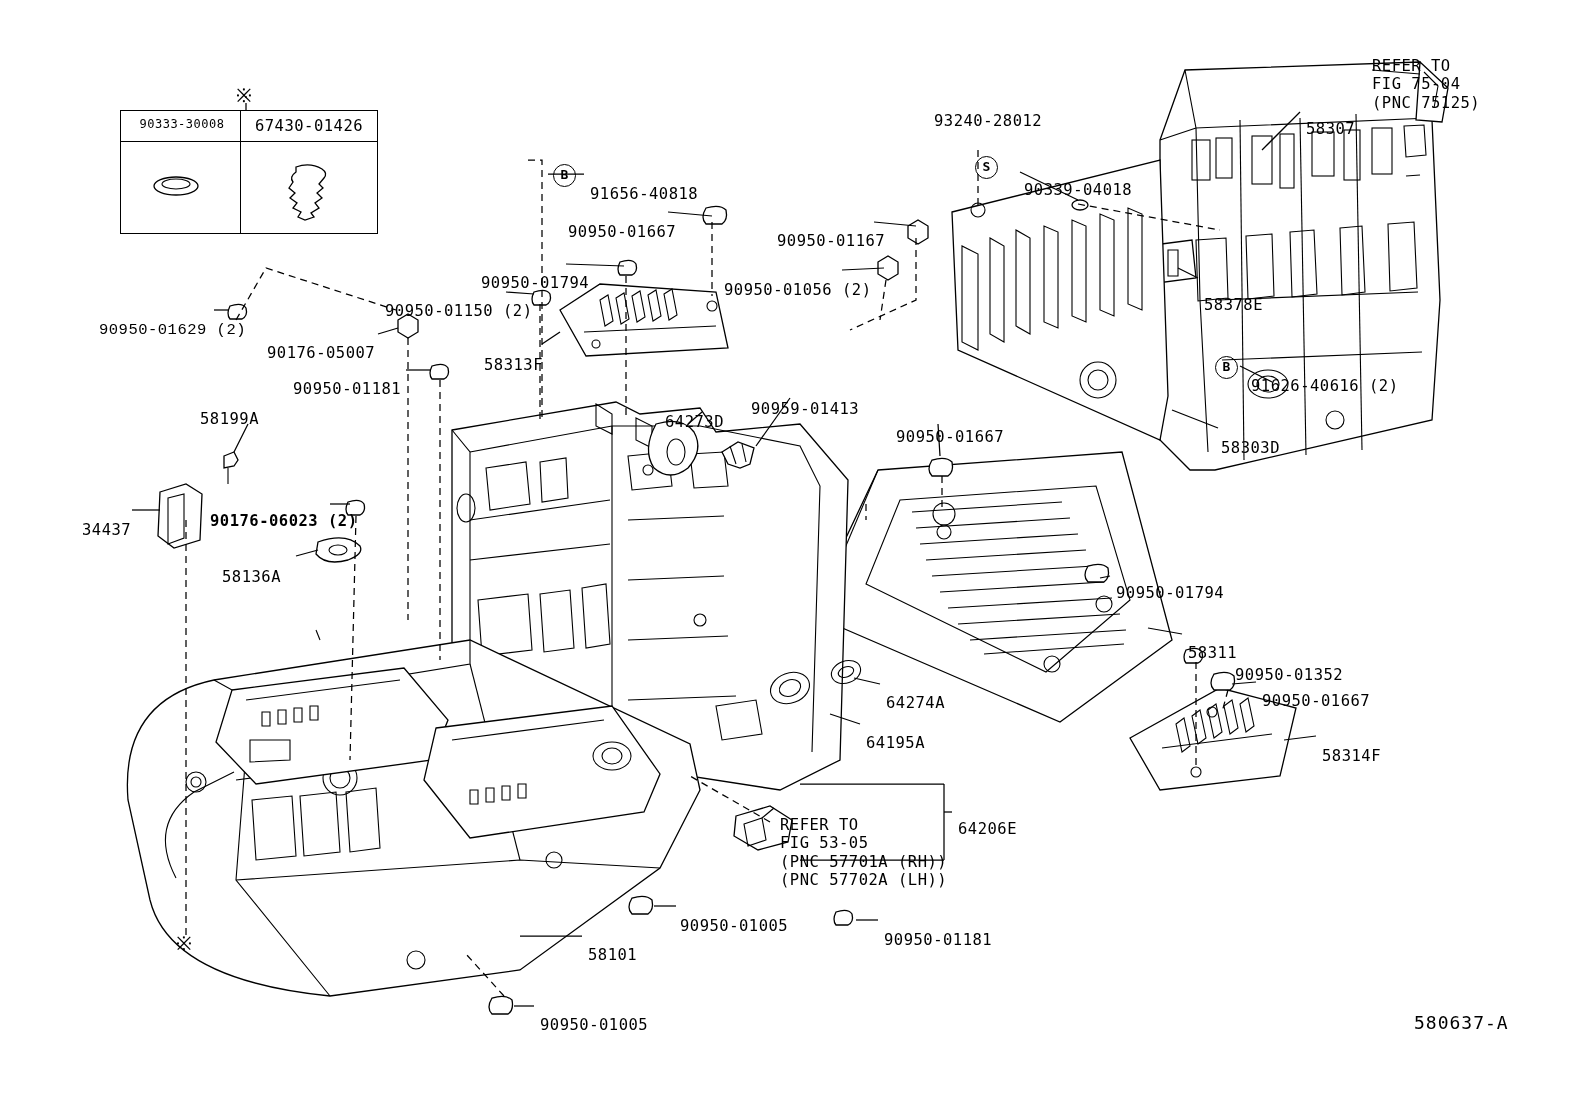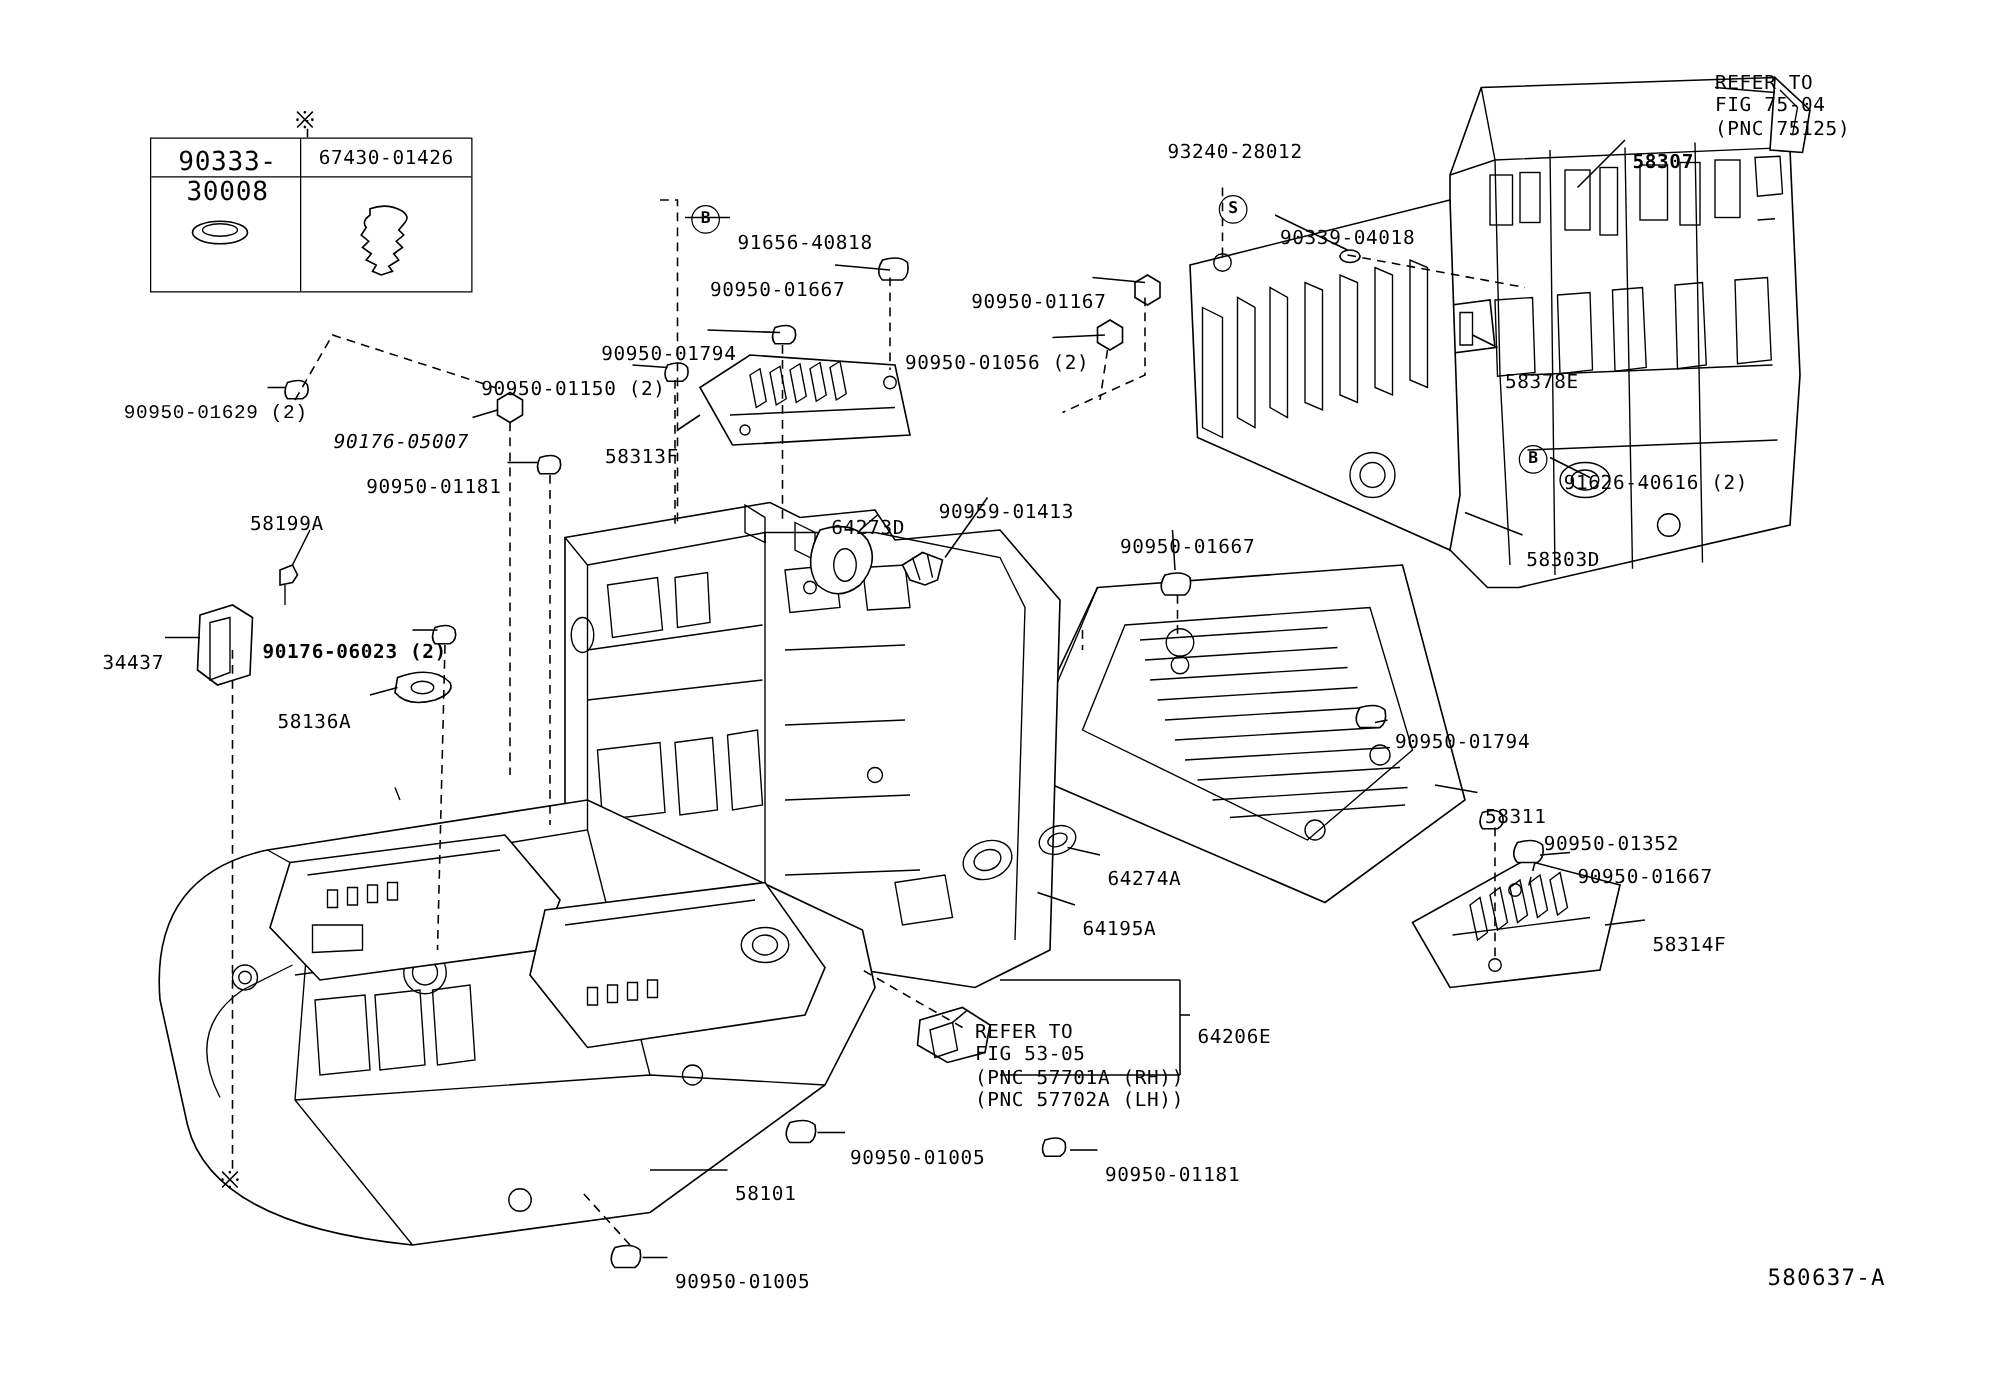--- a/index.html
+++ b/index.html
@@ -320,48 +320,48 @@
     <path class="ln d" d="M504 996 L466 954"></path>
     <path class="ln d" d="M866 504 L866 520"></path>
 
     <path class="ln d" d="M246 110 L246 96"></path>
   </g>
 </svg>
 
 <div class="boxtbl" style="left:120px;top:110px;width:256px;height:122px;">
   <div style="position:absolute;left:0;top:0;width:100%;height:30px;border-bottom:1.4px solid #000;"></div>
   <div style="position:absolute;left:119px;top:0;width:1.4px;height:122px;background:#000;"></div>
-  <div style="position:absolute;left:5px;top:6px;width:112px;text-align:center;font-size:21px;letter-spacing:0.5px;">90333-30008</div>
+  <div style="position:absolute;left:5px;top:6px;width:112px;text-align:center;font-size:12px;letter-spacing:0.5px;">90333-30008</div>
   <div style="position:absolute;left:124px;top:6px;width:128px;text-align:center;font-size:15.5px;letter-spacing:0.5px;">67430-01426</div>
 </div>
 <div class="ast" style="left:236px;top:82px;">※</div>
 <div class="ast" style="left:176px;top:930px;">※</div>
 
 <div class="circled" style="left:553px;top:164px;">B</div>
 <div class="circled" style="left:1215px;top:356px;">B</div>
 <div class="circled" style="left:975px;top:156px;">S</div>
 
 <div class="lbl" style="left:934px;top:97px;">93240-28012</div>
 <div class="lbl" style="left:1024px;top:166px;">90339-04018</div>
-<div class="lbl" style="left:1306px;top:105px;font-weight:bold;">58307</div>
+<div class="lbl" style="left:1306px;top:105px;">58307</div>
 <div class="lbl multi" style="left:1372px;top:42px;">REFER TO
 FIG 75-04
 (PNC 75125)</div>
 <div class="lbl" style="left:1204px;top:281px;">58378E</div>
 <div class="lbl" style="left:1251px;top:362px;">91626-40616 (2)</div>
 <div class="lbl" style="left:1221px;top:424px;">58303D</div>
 <div class="lbl" style="left:590px;top:170px;">91656-40818</div>
 <div class="lbl" style="left:568px;top:208px;">90950-01667</div>
 <div class="lbl" style="left:481px;top:259px;">90950-01794</div>
 <div class="lbl" style="left:385px;top:287px;">90950-01150 (2)</div>
 <div class="lbl" style="left:777px;top:217px;">90950-01167</div>
 <div class="lbl" style="left:724px;top:266px;">90950-01056 (2)</div>
 <div class="lbl" style="left:484px;top:341px;">58313F</div>
 <div class="lbl" style="left:99px;top:306px;font-family:Liberation Mono, monospace;">90950-01629 (2)</div>
-<div class="lbl" style="left:267px;top:329px;font-style:italic;">90176-05007</div>
+<div class="lbl" style="left:267px;top:329px;">90176-05007</div>
 <div class="lbl" style="left:293px;top:365px;">90950-01181</div>
 <div class="lbl" style="left:200px;top:395px;">58199A</div>
 <div class="lbl" style="left:82px;top:506px;">34437</div>
 <div class="lbl" style="left:210px;top:497px;font-weight:bold;">90176-06023 (2)</div>
 <div class="lbl" style="left:222px;top:553px;">58136A</div>
 <div class="lbl" style="left:665px;top:398px;">64273D</div>
 <div class="lbl" style="left:751px;top:385px;">90959-01413</div>
 <div class="lbl" style="left:896px;top:413px;">90950-01667</div>
 <div class="lbl" style="left:1116px;top:569px;">90950-01794</div>
 <div class="lbl" style="left:1188px;top:629px;">58311</div>

